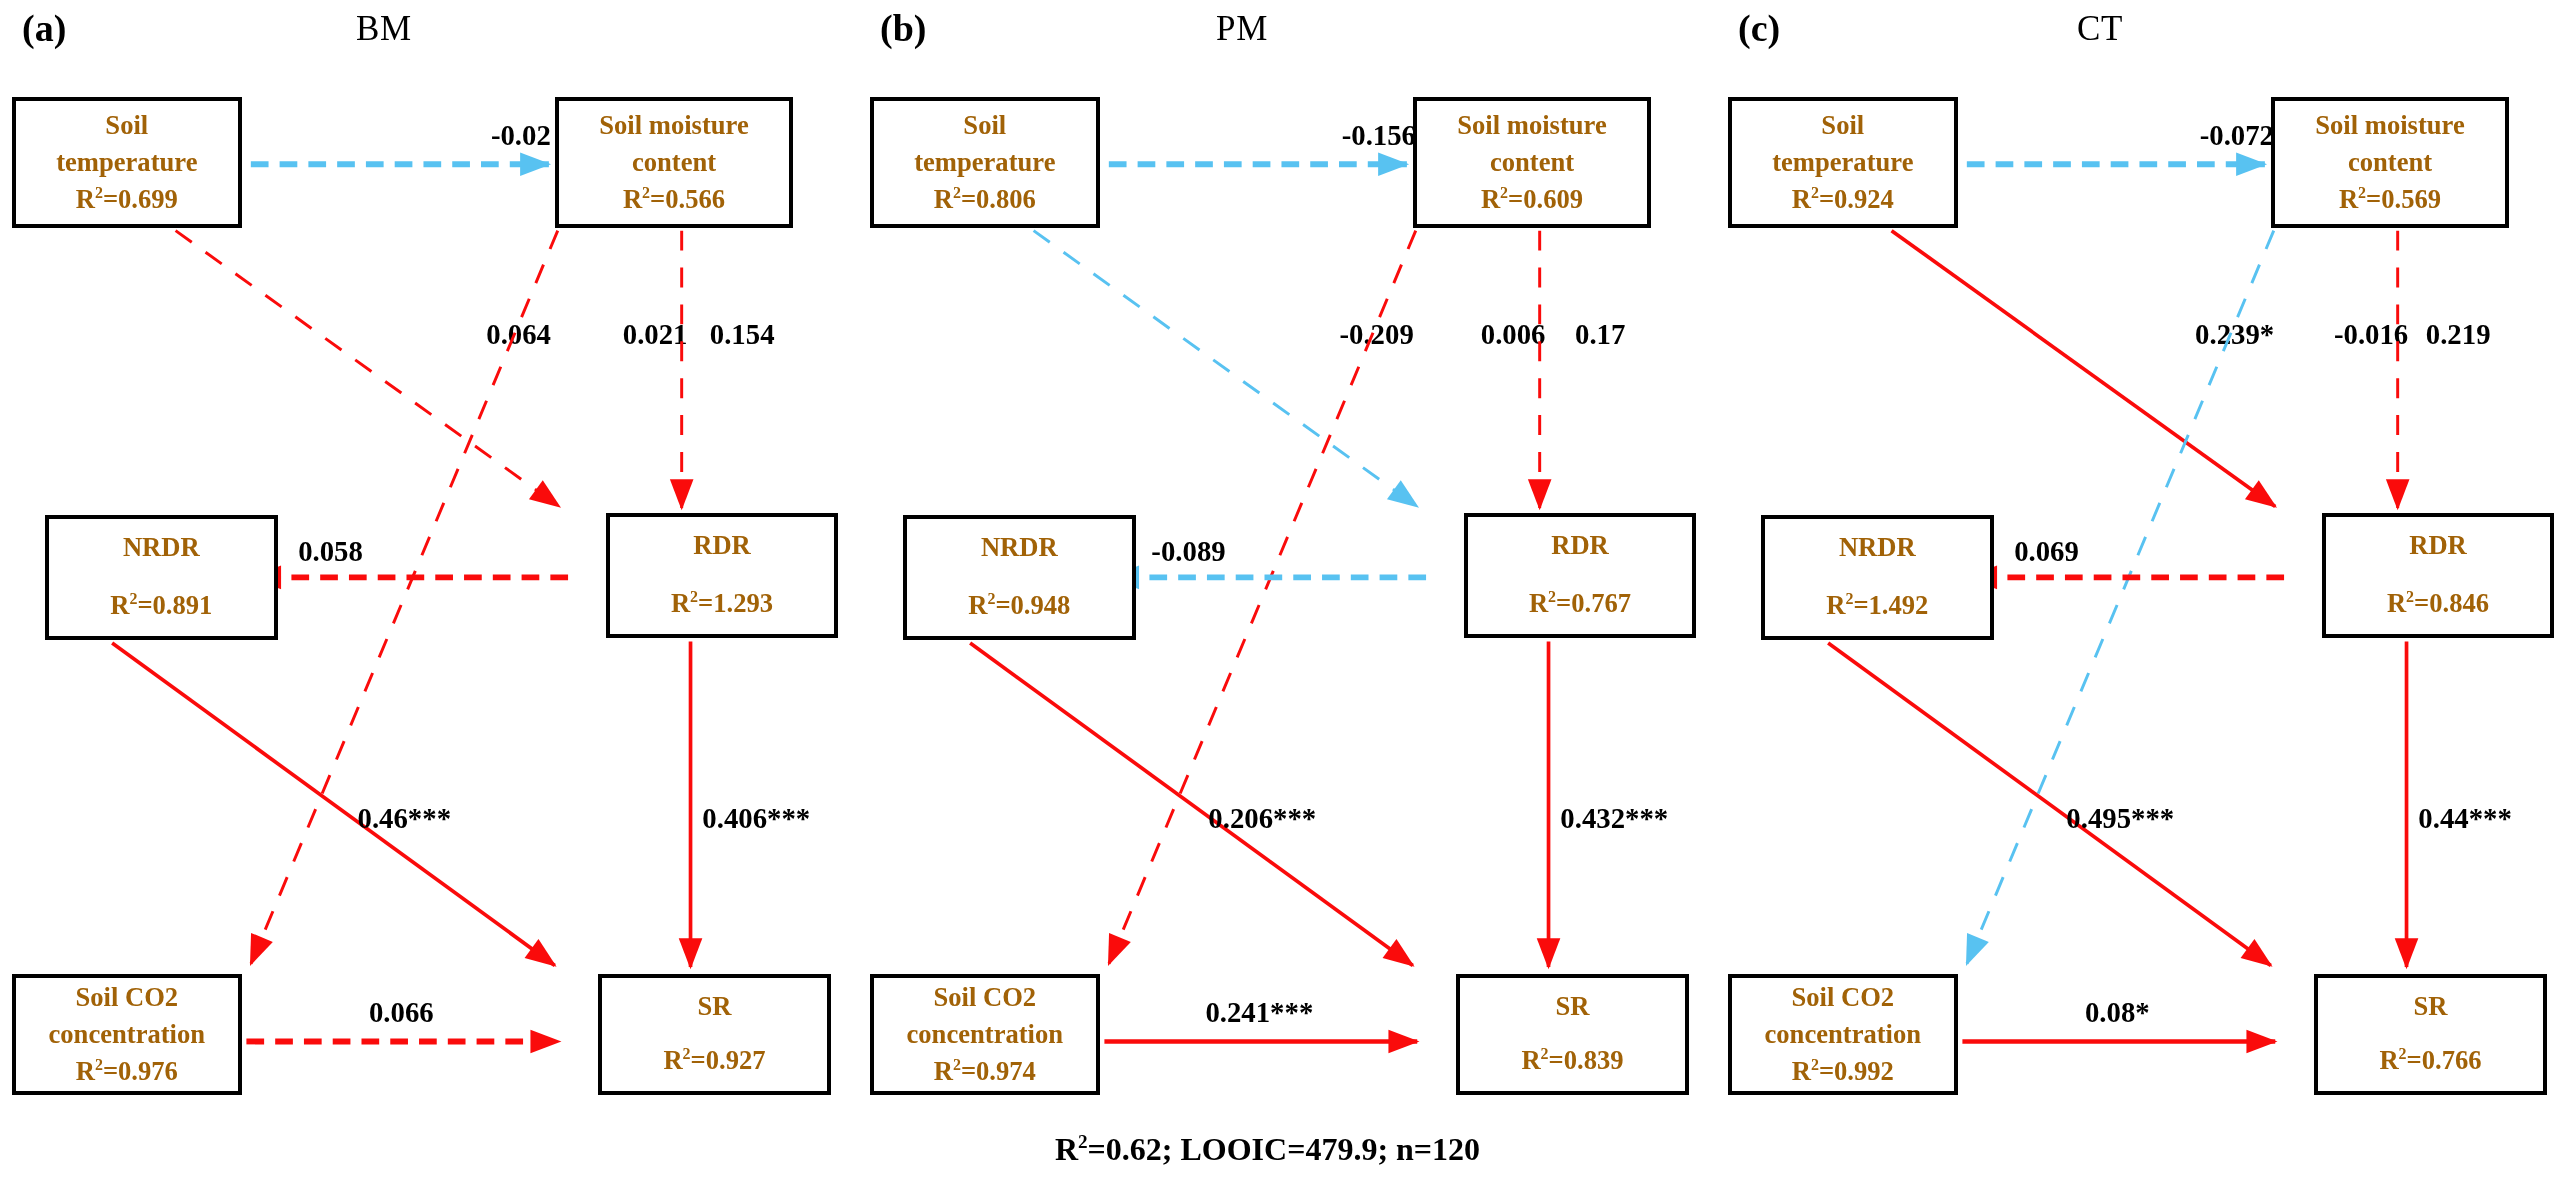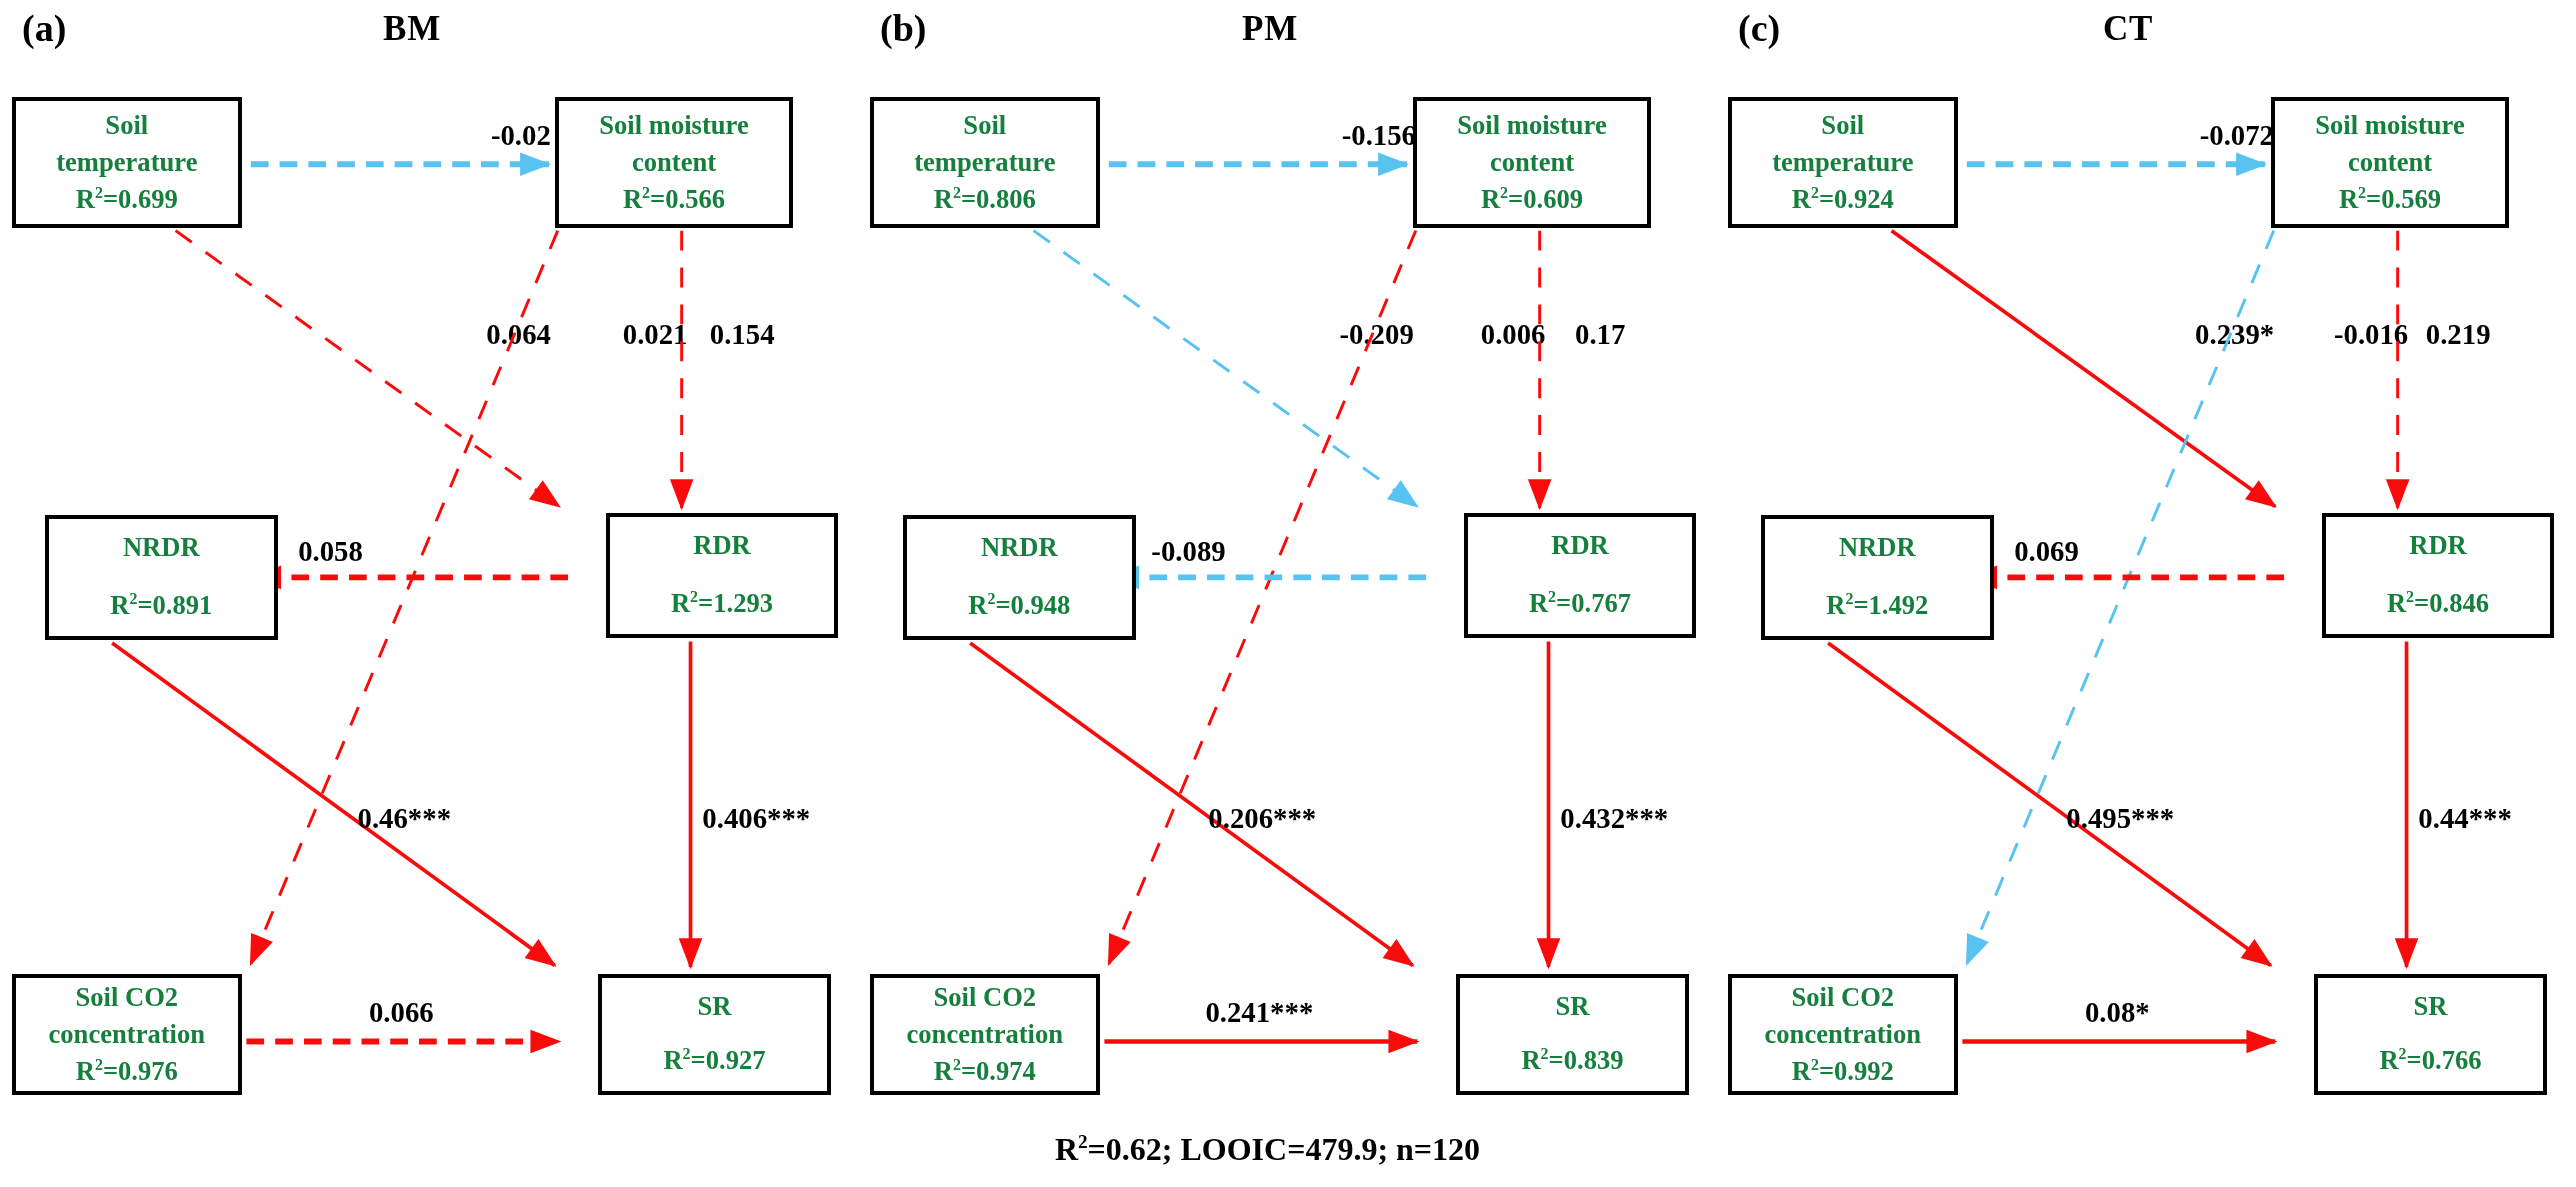--- a/index.html
+++ b/index.html
@@ -1,23 +1,23 @@
 <!DOCTYPE html>
 <html style="font-size:11.8px"><head>
 <meta charset="utf-8">
 <style>
   html,body{margin:0;padding:0;background:#ffffff;}
   body{width:2576px;height:1188px;font-family:"Liberation Serif",serif;}
   #figure{position:relative;width:2576px;height:1188px;display:flex;flex-direction:row;}
   .panel{position:relative;width:858px;height:1188px;flex:none;}
   .panel-letter{position:absolute;left:22px;top:5.9px;font-size:38px;font-weight:bold;color:#000;}
-  .panel-title{position:absolute;left:412px;top:8.9px;transform:translateX(-50%);font-size:35px;font-weight:bold;color:#000;letter-spacing:0.7px;}
+  .panel-title{position:absolute;left:384px;top:8.9px;transform:translateX(-50%);font-size:35px;font-weight:normal;color:#000;letter-spacing:0.7px;}
   .node{position:absolute;box-sizing:border-box;border:4.4px solid #000;background:#fff;
         display:flex;flex-direction:column;align-items:center;text-align:center;
-        font-weight:bold;color:#15803d;font-size:26.6px;line-height:37px;}
+        font-weight:bold;color:#a16207;font-size:26.6px;line-height:37px;}
   .node.center{justify-content:center;}
   .node.spread{justify-content:space-between;padding:10.3px 0 11.8px 0;margin-left:33px;}
   .node .nline{display:block;}
   .r2line{display:block;}
   sup{font-size:60%;line-height:0;}
   .edges{position:absolute;left:0;top:0;}
   .edge-label{font-family:"Liberation Serif",serif;font-weight:bold;font-size:39px;fill:#000;}
   .footer{position:absolute;left:0;top:1131px;width:819px;text-align:center;
           font-size:32px;font-weight:bold;color:#000;}
 </style>

